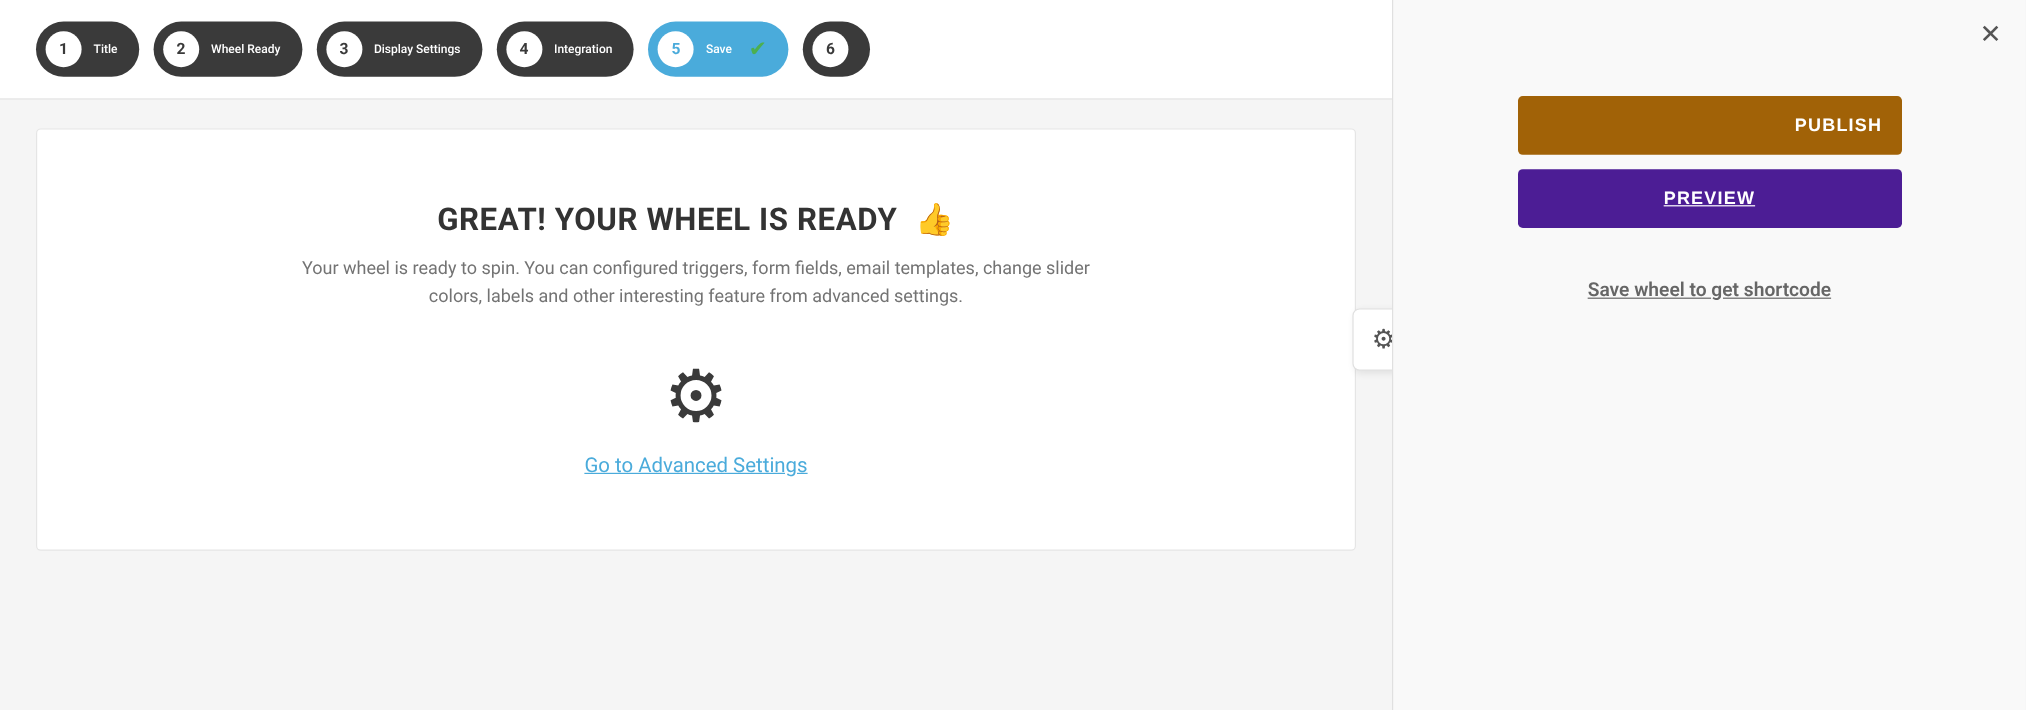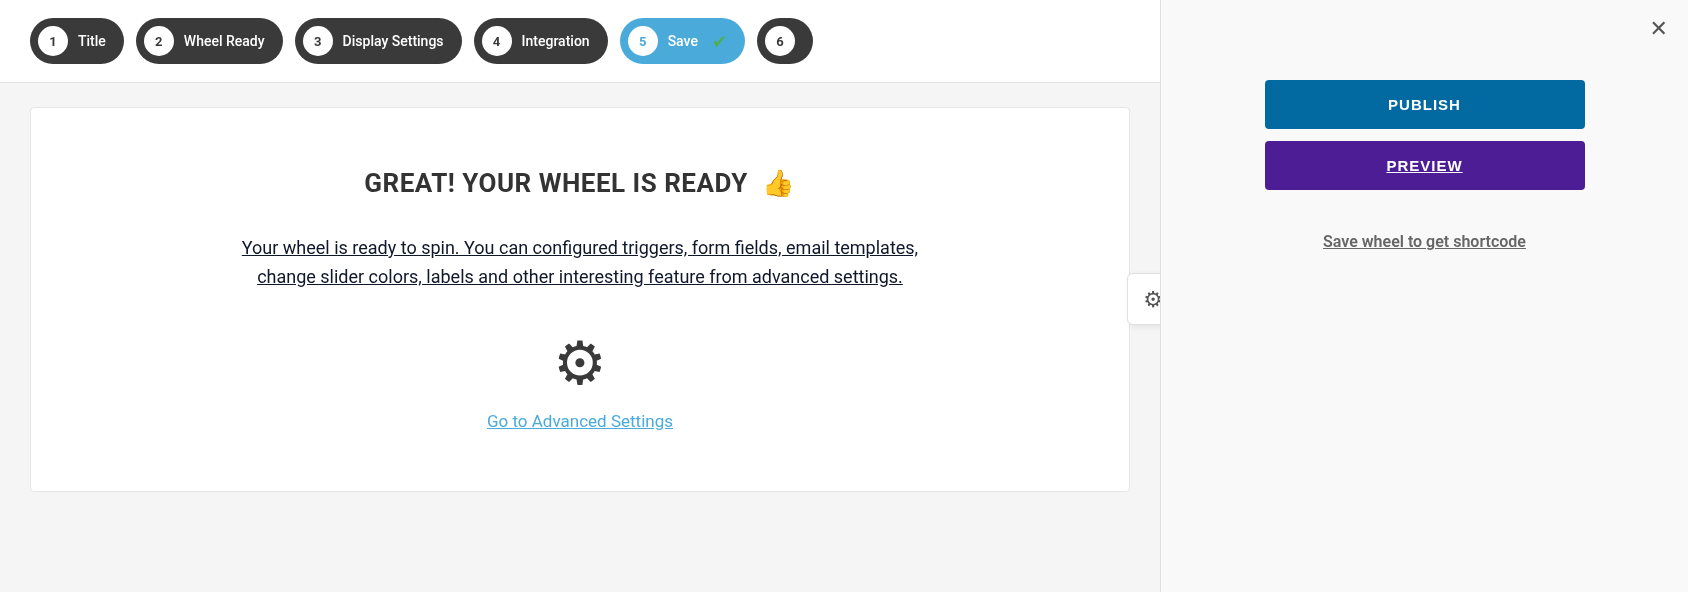--- a/index.html
+++ b/index.html
@@ -57,21 +57,21 @@
       font-size: 13px;
       flex-shrink: 0;
     }
 
     .step-item.active .step-number {
       color: #4aabdb;
     }
 
     .step-label {
       color: #fff;
-      font-size: 14px;
+      font-size: 10px;
       font-weight: 500;
       white-space: nowrap;
     }
 
     .step-check {
       margin-left: 4px;
       font-size: 16px;
     }
 
     
@@ -88,30 +88,29 @@
       align-items: center;
       justify-content: center;
       position: relative;
     }
 
     .panel-title {
       font-size: 26px;
       font-weight: 700;
       color: #333;
       letter-spacing: 0.5px;
-      margin-bottom: 36px;
+      margin-bottom: 12px;
     }
 
     .panel-description {
-      color: #0f172a;
-      font-size: 18px;
+      color: #737373;
+      font-size: 15px;
       line-height: 1.6;
       max-width: 680px;
       margin-bottom: 36px;
-      text-decoration: underline;
     }
 
     .gear-icon-large {
       font-size: 60px;
       color: #3a3a3a;
       margin-bottom: 12px;
       display: block;
     }
 
     .advanced-settings-link {
@@ -175,22 +174,23 @@
       font-size: 15px;
       font-weight: 700;
       letter-spacing: 1px;
       border: none;
       border-radius: 4px;
       cursor: pointer;
       text-align: center;
     }
 
     .btn-publish {
-      background: #0369a1;
+      background: #a16207;
       color: #fff;
+      text-align: right;
     }
 
     .btn-draft {
       background: #f0f0f0;
       color: #555;
       border: 1px solid #ddd;
     }
 
     .btn-preview {
       background: #4c1d95;

